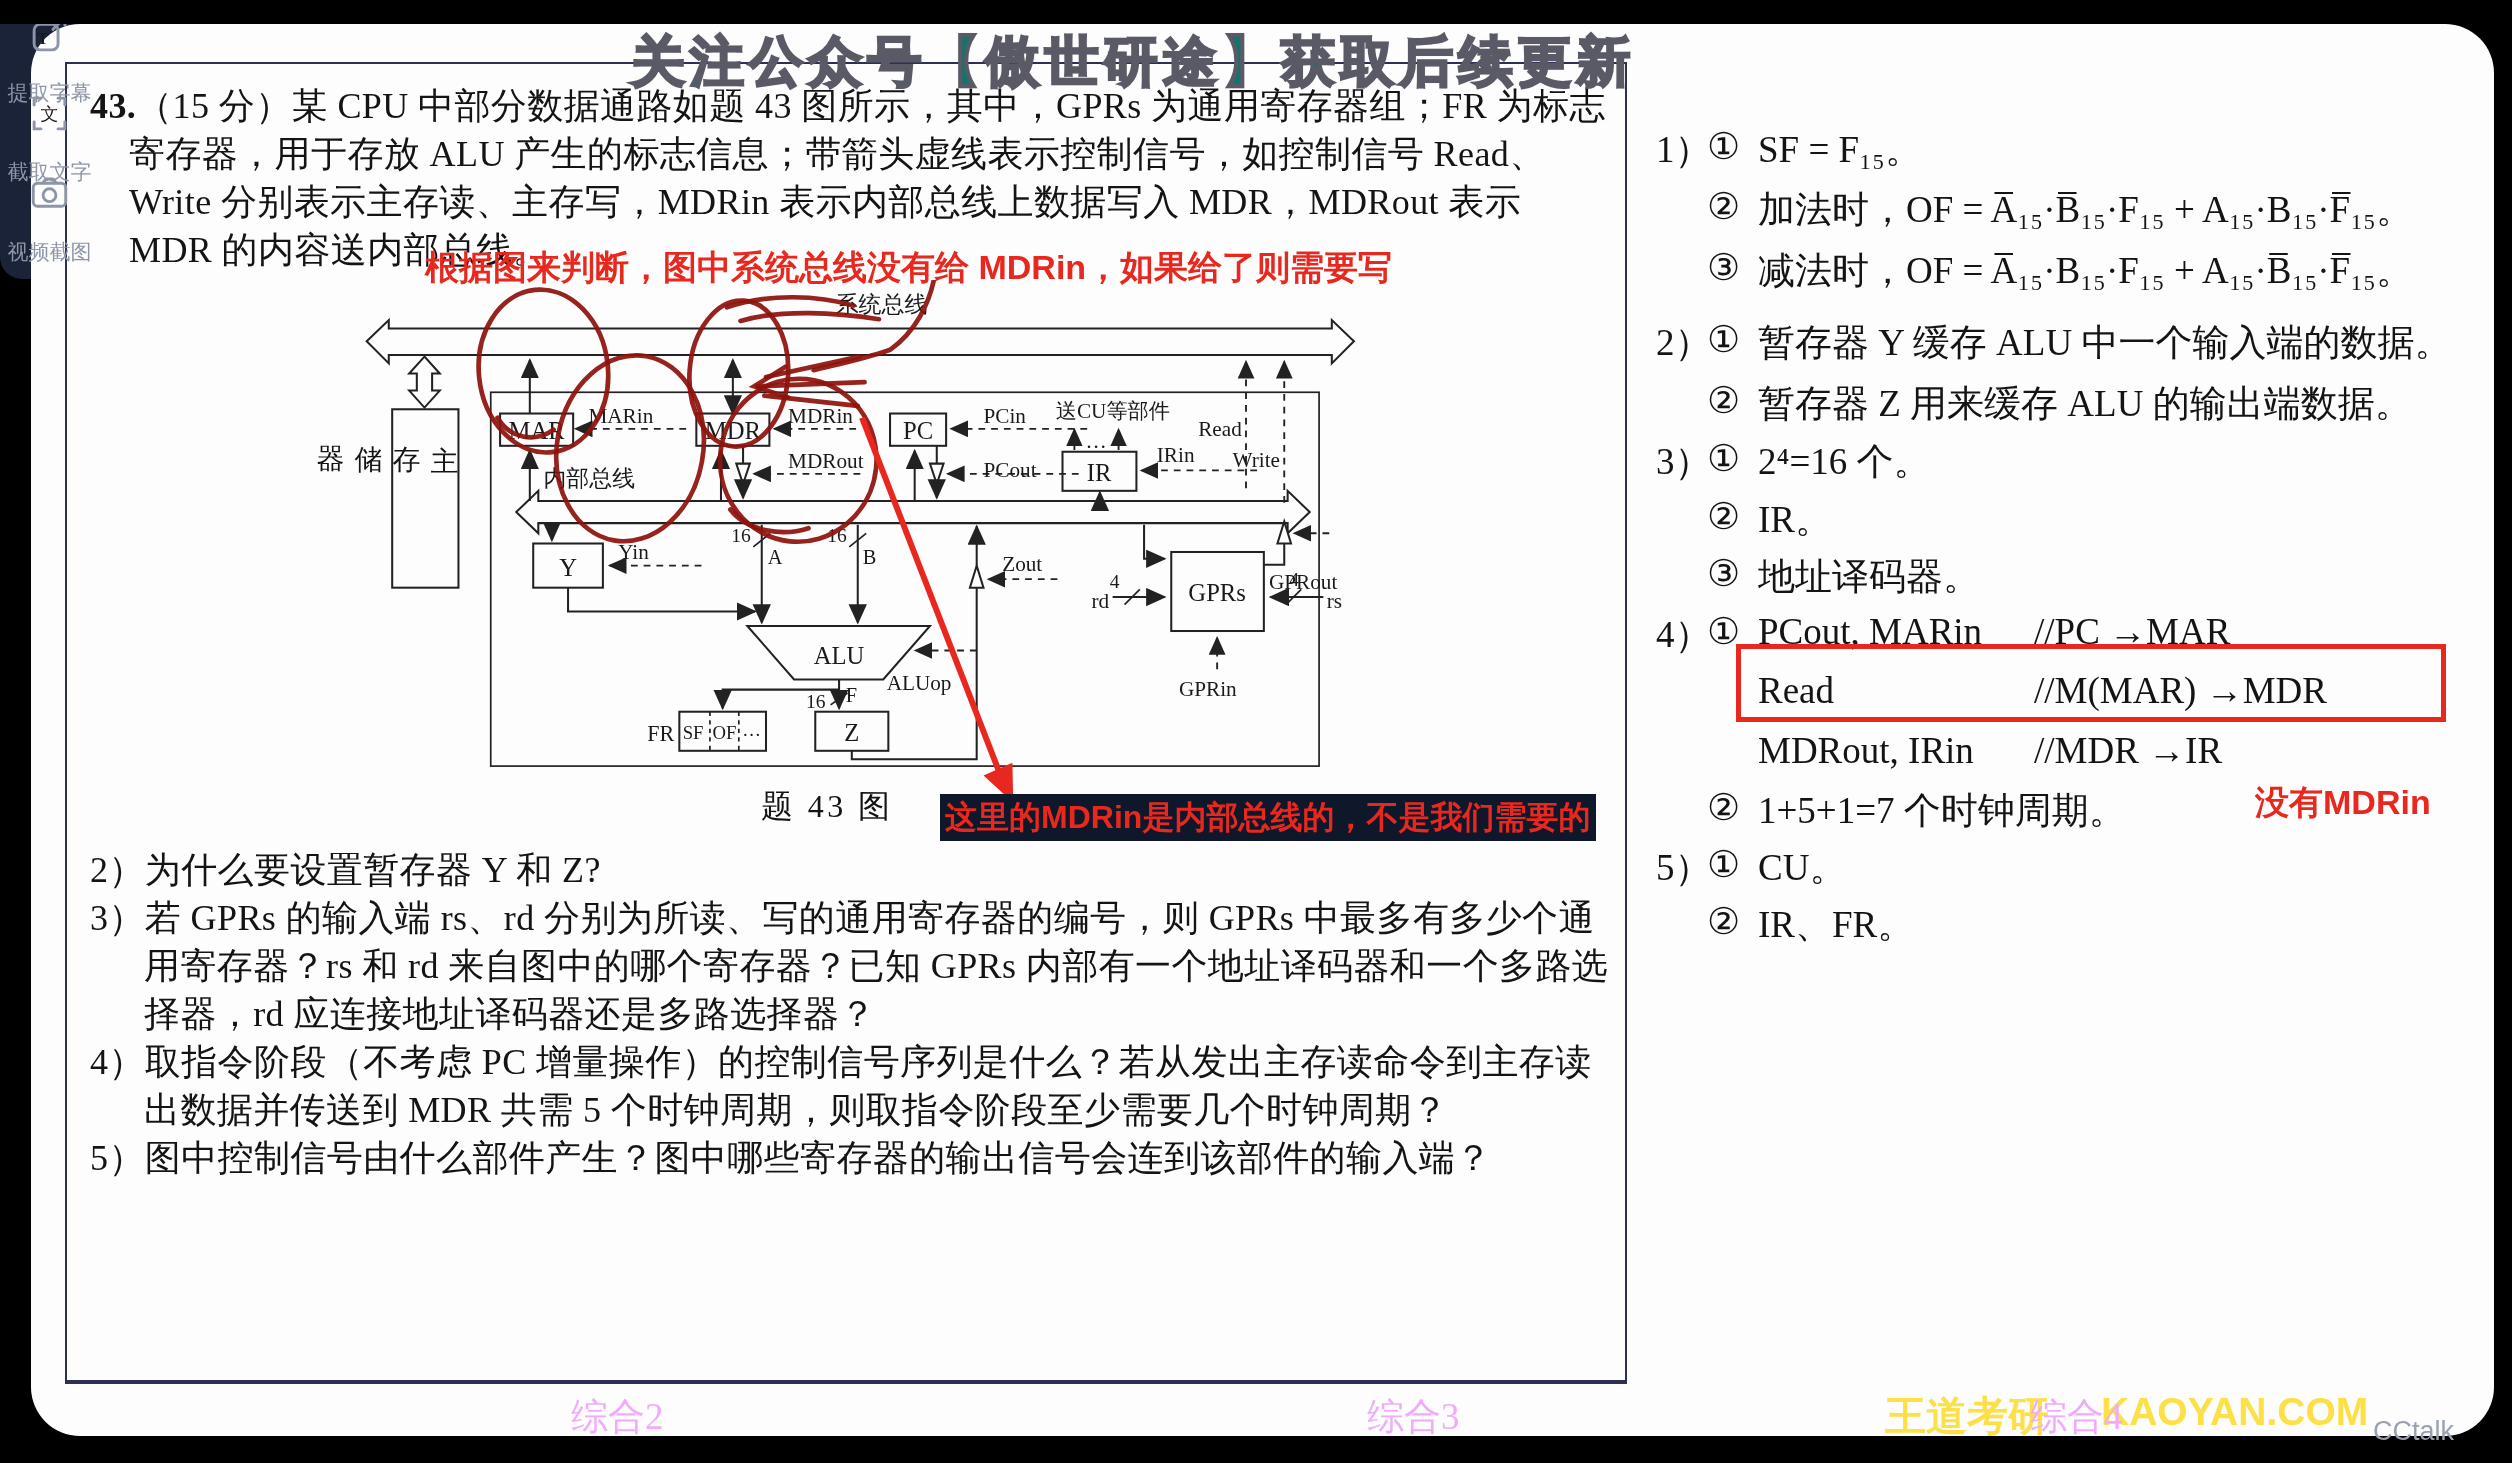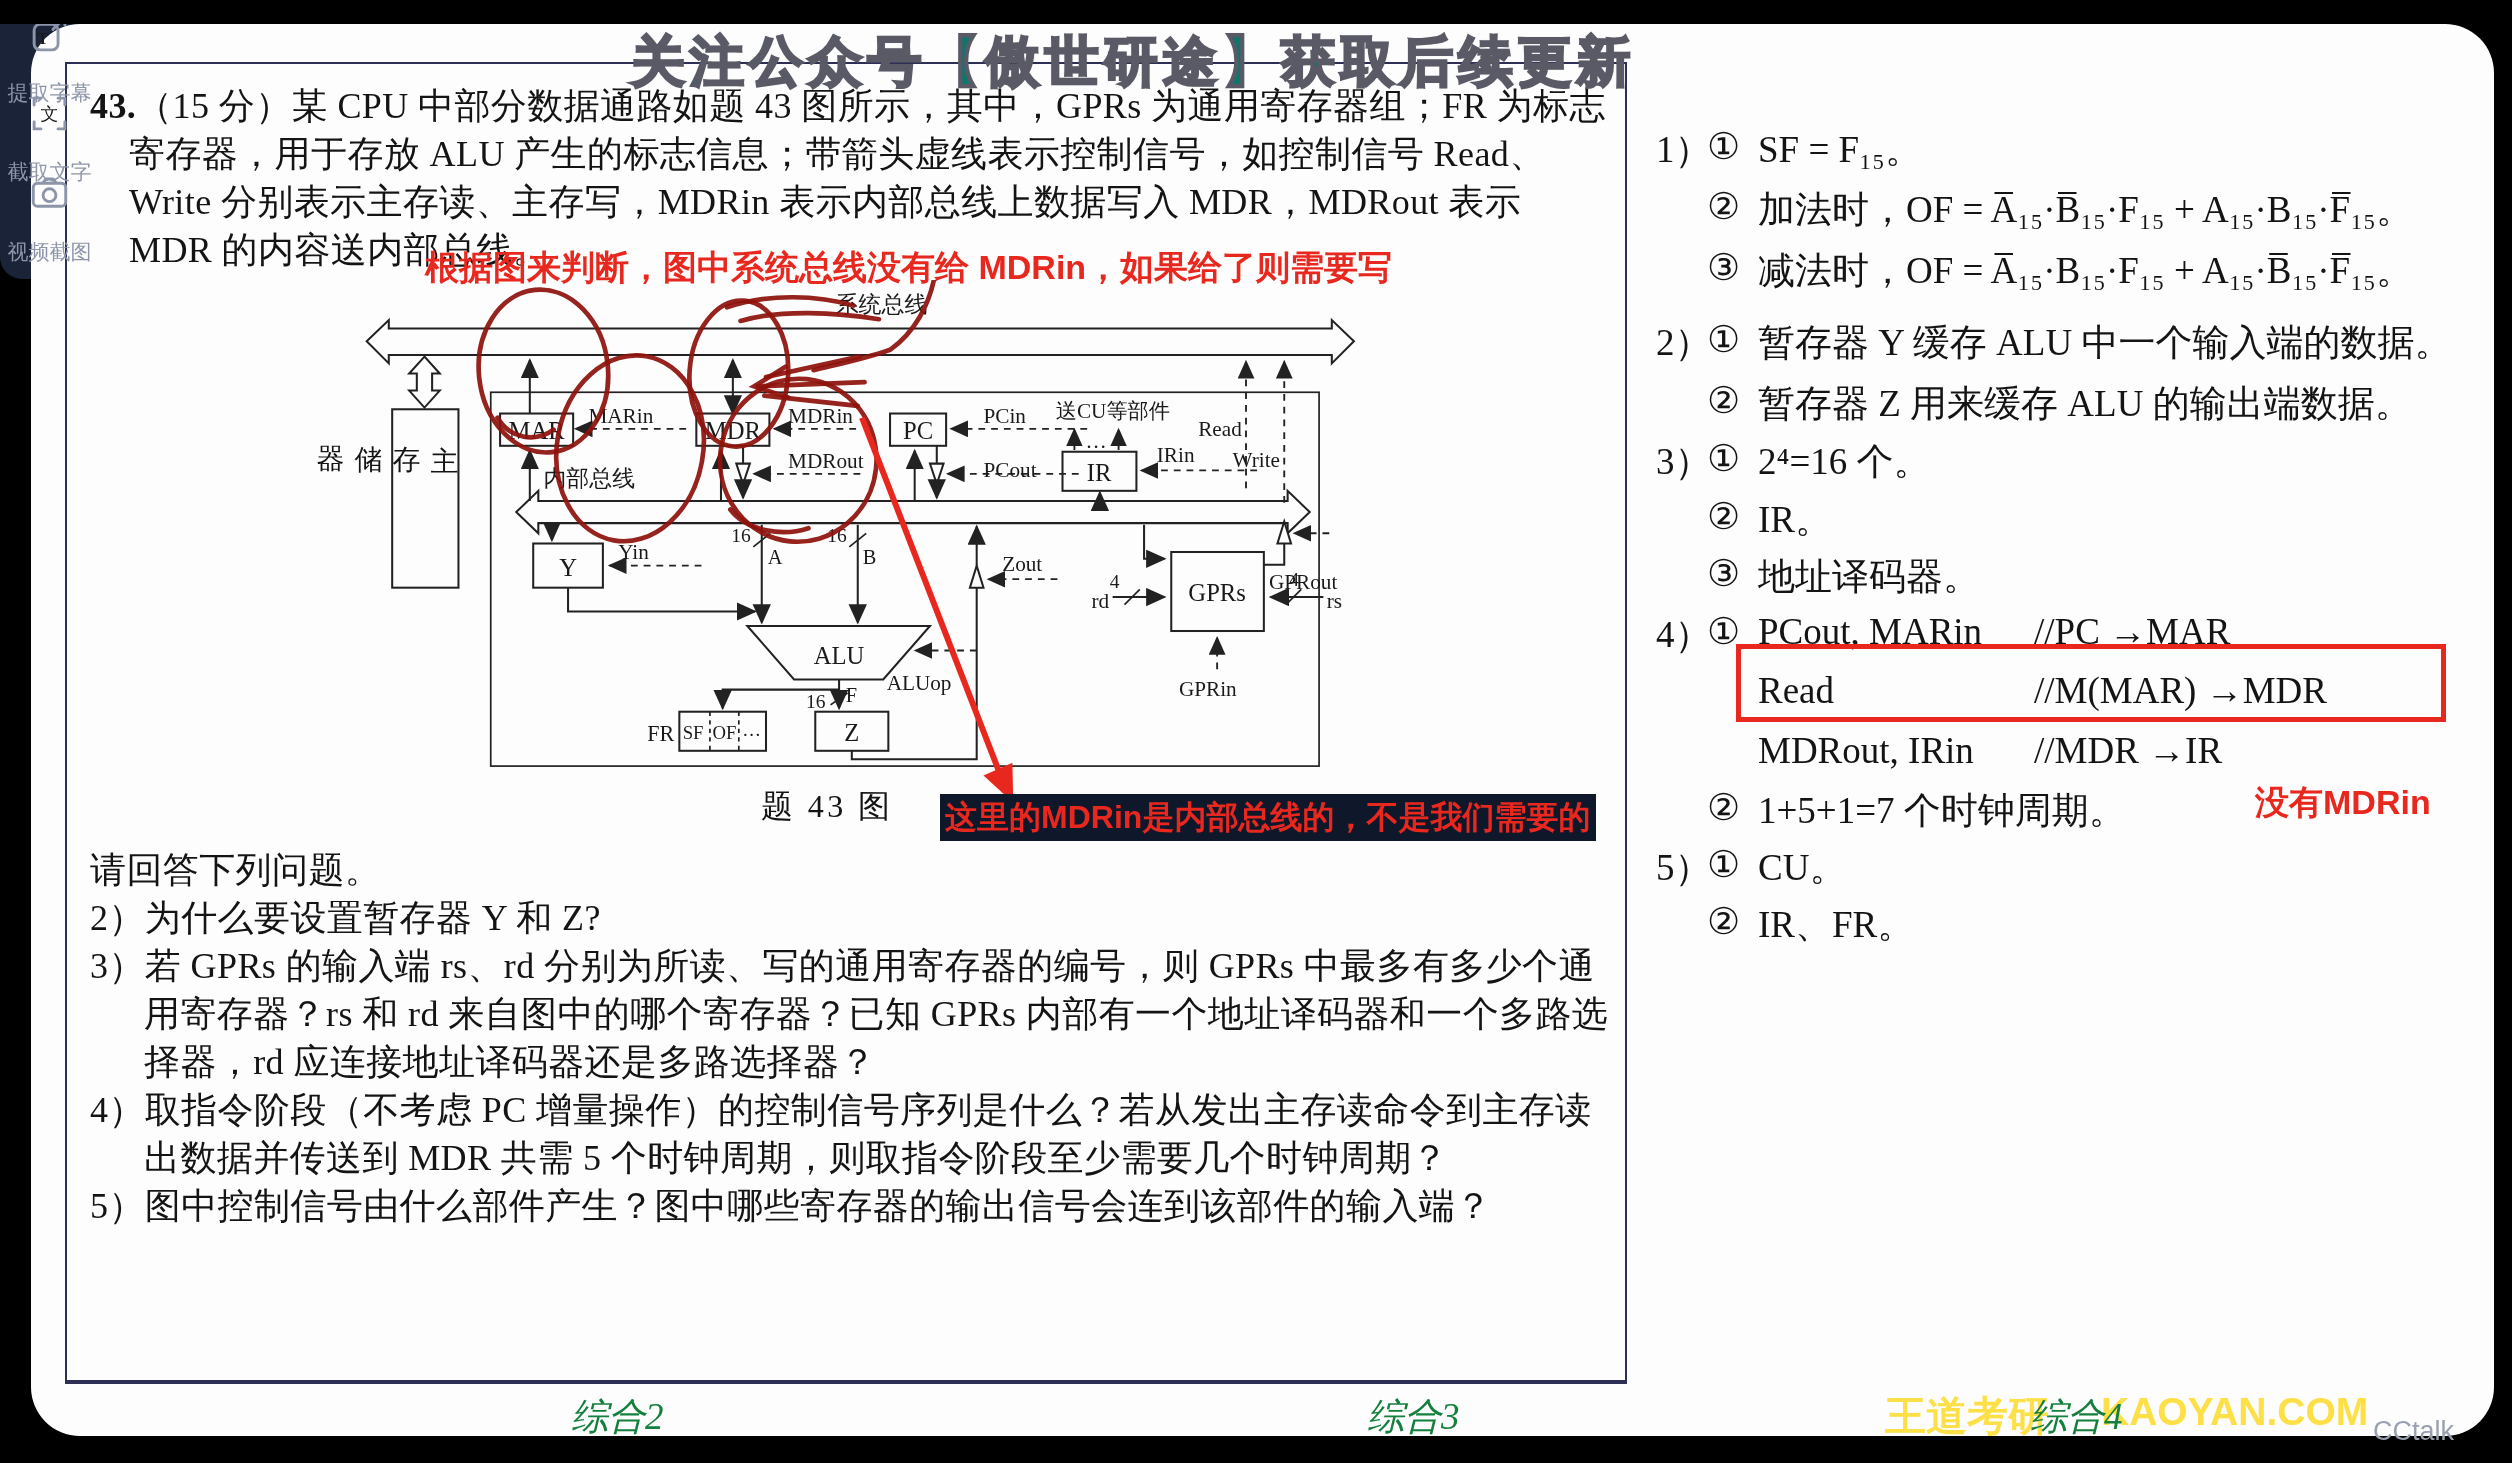--- a/index.html
+++ b/index.html
@@ -23,21 +23,21 @@
   #tasks{left:90px;top:846px;width:1530px;}
   #tasks p{margin:0;}
   #tasks .item{padding-left:54px;text-indent:-54px;}
   #answers{left:1656px;top:110px;width:850px;font-size:37px;}
   .arow{position:absolute;left:0;width:850px;white-space:nowrap;}
   .arow .anum{position:absolute;left:0;}
   .arow .acirc{position:absolute;left:51px;}
   .arow .atext{position:absolute;left:102px;}
   .arow .acomment{position:absolute;left:378px;}
   #ansredbox{left:1736px;top:644px;width:700px;height:68px;border:5.1px solid #e8281e;z-index:5;}
-  .footerlbl{font-size:37px;color:#15803d;white-space:nowrap;font-style:italic;}
+  .footerlbl{font-size:37px;color:#f0abfc;white-space:nowrap;}
   .brandred{color:#fde047;font-weight:bold;font-family:"Liberation Sans","DejaVu Sans",sans-serif;}
   #sidebar{left:2419px;top:1171px;width:93px;height:279px;background:#1a2338;border-radius:22px 0 0 22px;z-index:50;}
   .sbitem{position:absolute;left:0;width:99px;text-align:center;cursor:pointer;}
   .sblabel{font-family:"Liberation Sans","DejaVu Sans",sans-serif;font-size:21px;color:#8d95a8;white-space:nowrap;display:block;margin-top:20px;}
   #cctalk{left:2373px;top:1416px;font-size:27px;color:#99a1b0;font-family:"Liberation Sans","DejaVu Sans",sans-serif;z-index:45;}
   svg text{font-family:"Liberation Serif","DejaVu Serif",serif;fill:#1a1a1a;}
   .blk{stroke:#222;stroke-width:2.4;fill:none;}
   .blkthin{stroke:#222;stroke-width:2;fill:none;}
   .busfill{stroke:#222;stroke-width:2.4;fill:#fdfdfd;}
   .dash{stroke:#222;stroke-width:2.2;fill:none;stroke-dasharray:8 7;}
@@ -198,21 +198,20 @@
   </svg>
 
   <div class="abs" style="left:365px;top:280px;z-index:11;pointer-events:none;">
     <div style="position:absolute;left:47px;top:143px;width:51px;writing-mode:vertical-rl;font-size:28px;letter-spacing:12px;">主存储器</div>
   </div>
 
   <div id="caption" class="abs">题 43 图</div>
   <div id="note2" class="abs rednote">这里的MDRin是内部总线的，不是我们需要的</div>
 
   <div id="tasks" class="abs doc">
-    <p>请回答下列问题。</p>
     <p class="item"><span>2）</span><span>为什么要设置暂存器 Y 和 Z?</span></p>
     <p class="item"><span>3）</span><span>若 GPRs 的输入端 rs、rd 分别为所读、写的通用寄存器的编号，则 GPRs 中最多有多少个通用寄存器？rs 和 rd 来自图中的哪个寄存器？已知 GPRs 内部有一个地址译码器和一个多路选择器，rd 应连接地址译码器还是多路选择器？</span></p>
     <p class="item"><span>4）</span><span>取指令阶段（不考虑 PC 增量操作）的控制信号序列是什么？若从发出主存读命令到主存读出数据并传送到 MDR 共需 5 个时钟周期，则取指令阶段至少需要几个时钟周期？</span></p>
     <p class="item"><span>5）</span><span>图中控制信号由什么部件产生？图中哪些寄存器的输出信号会连到该部件的输入端？</span></p>
   </div>
 
   <div id="ansredbox" class="abs"></div>
   <div id="answers" class="abs">
     <div class="arow" style="top:15.3px">
         <span class="anum">1）</span>

